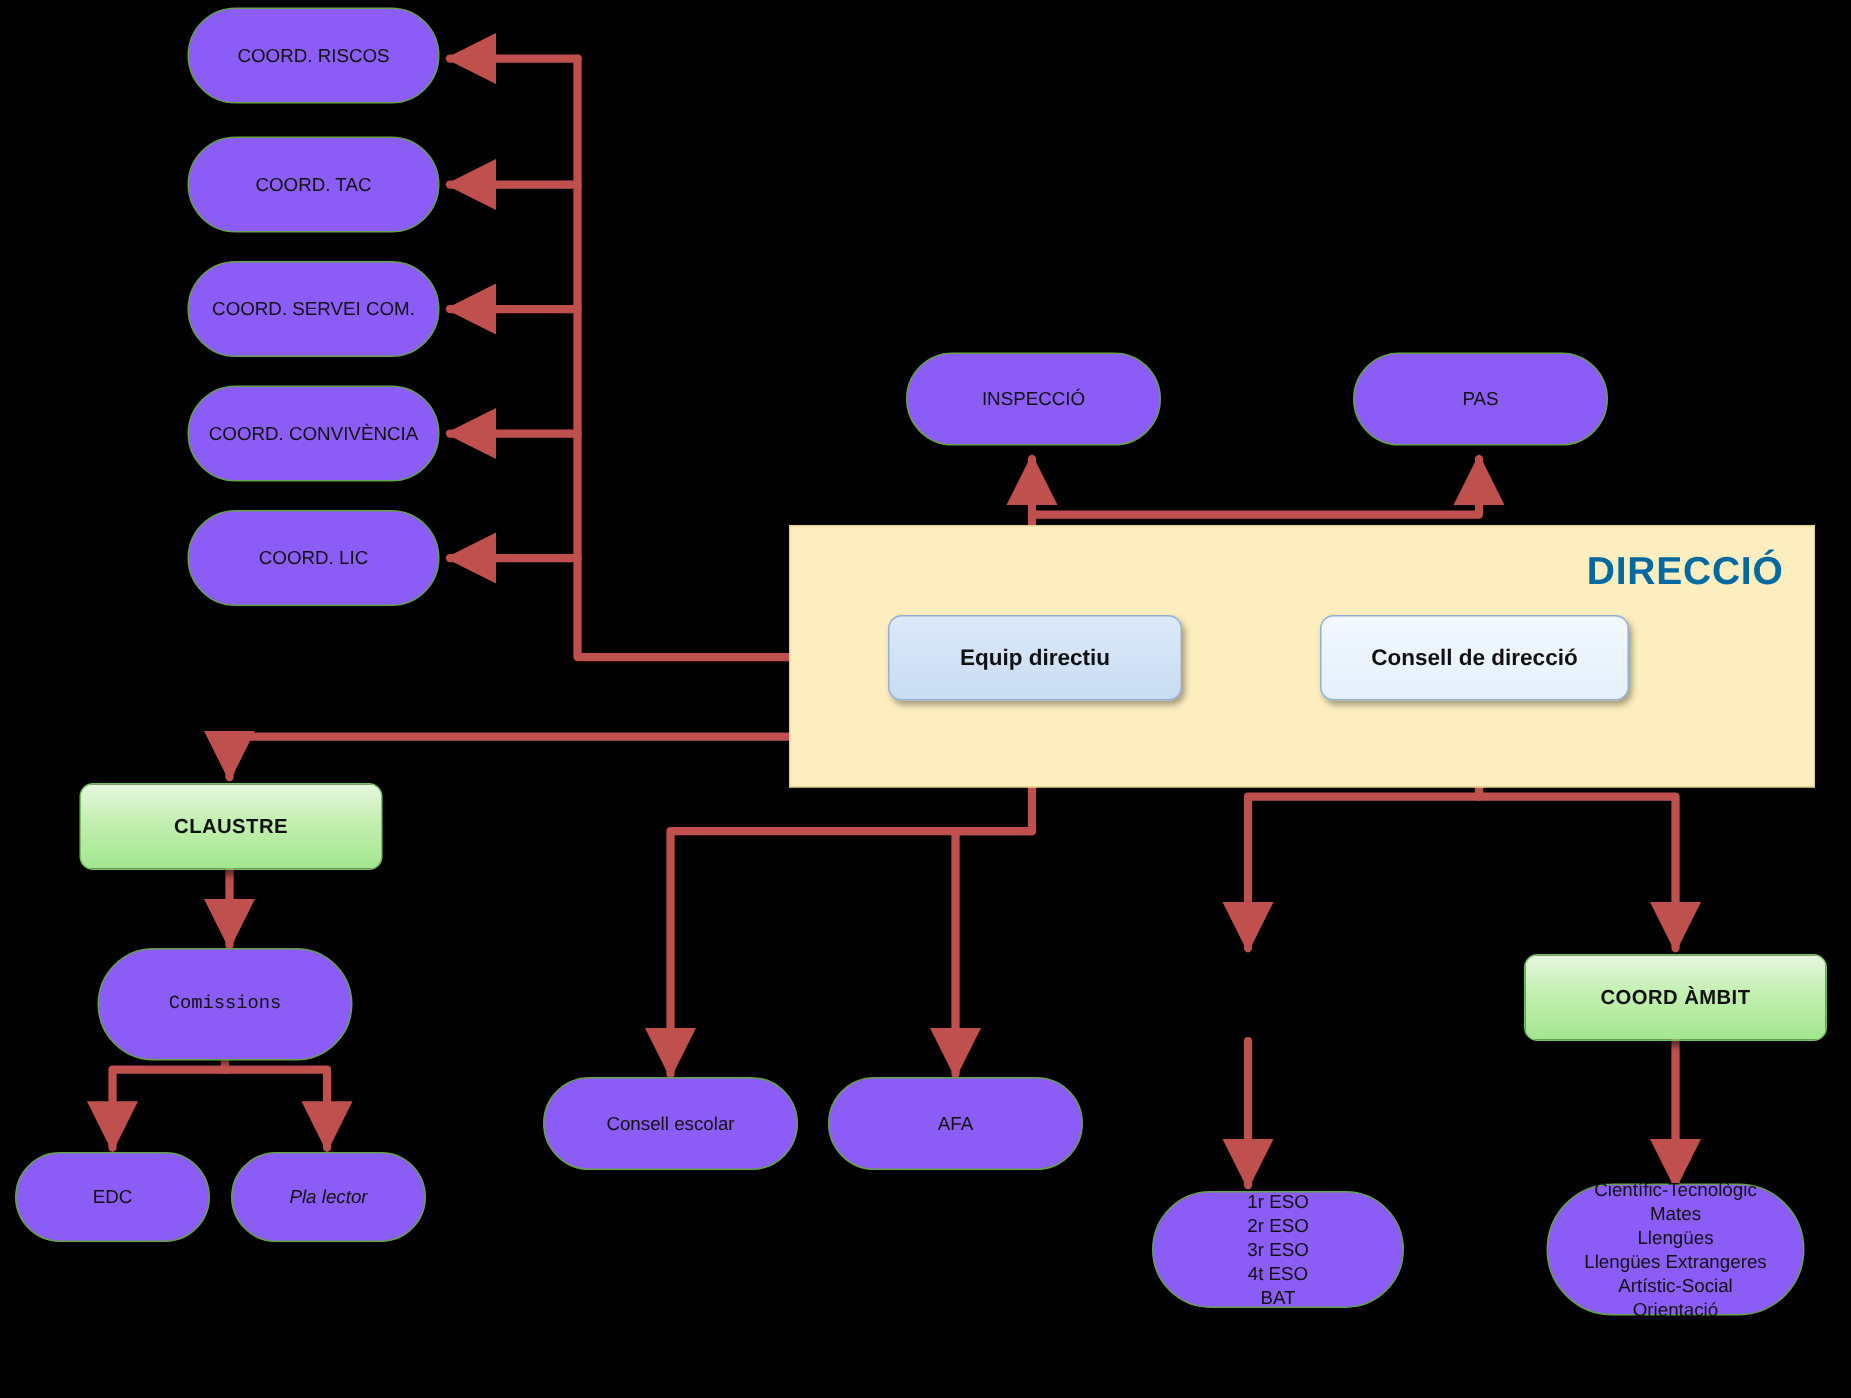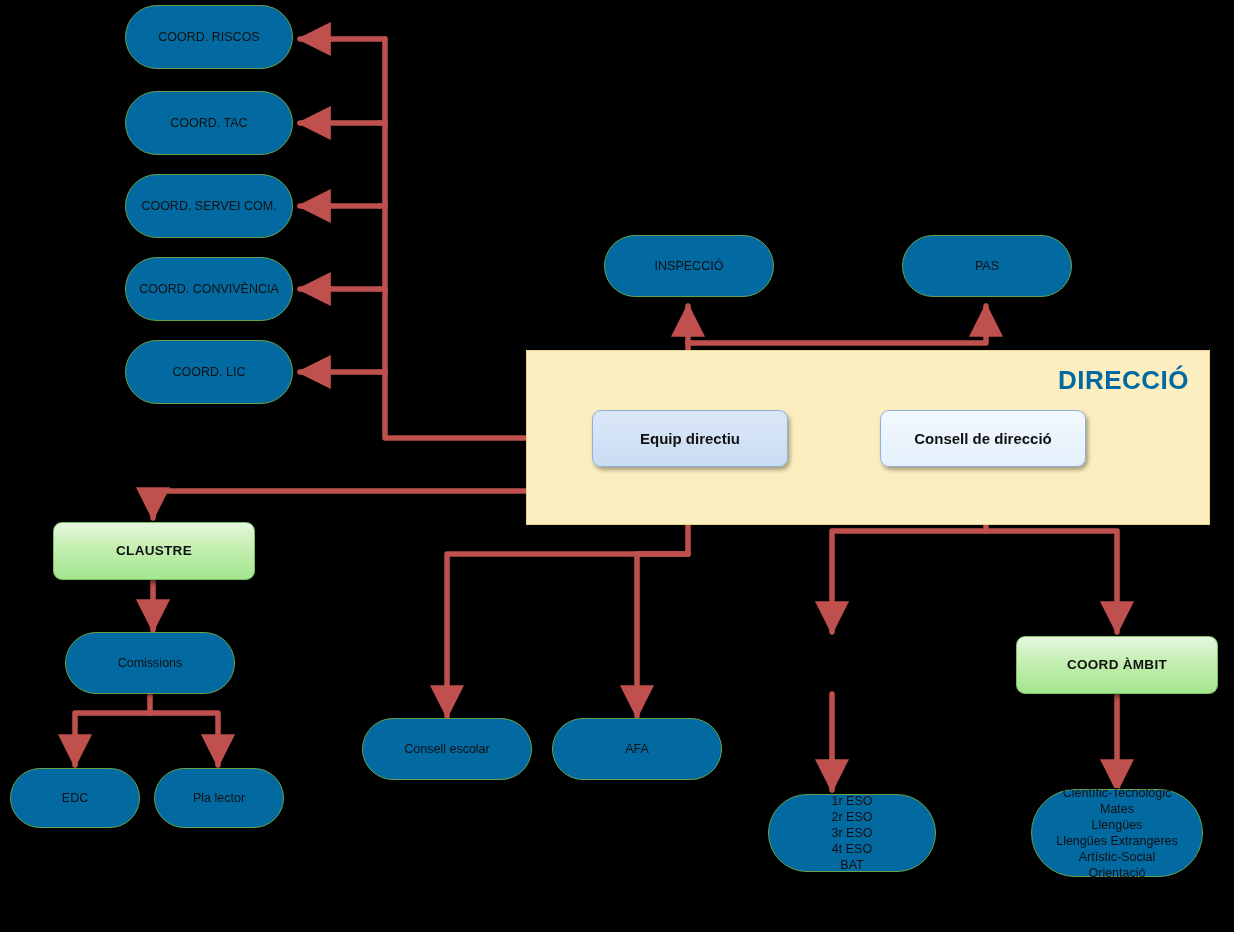--- a/index.html
+++ b/index.html
@@ -9,21 +9,21 @@
 
   
   #wires{position:absolute;left:0;top:0;width:1234px;height:932px;}
 
   
   .node{position:absolute;box-sizing:border-box;display:flex;align-items:center;
         justify-content:center;text-align:center;color:#111;z-index:5;
         line-height:1.18;}
 
   
-  .pill{background:#0369a1;border:1.4px solid #66a24e;border-radius:999px;
+  .pill{background:#8b5cf6;border:1.4px solid #66a24e;border-radius:999px;
         box-shadow:1px 2px 3px rgba(0,0,0,.45);font-size:12.5px;}
 
   
   .greenbox{background:linear-gradient(to bottom,#e6f7df 0%,#c3efb0 45%,#a3e68f 100%);
         border:1.2px solid #7cbf63;border-radius:9px;
         box-shadow:2px 3px 4px rgba(0,0,0,.5);
         font-weight:bold;font-size:13.5px;letter-spacing:.3px;}
 
   
   .bluebox{background:linear-gradient(to bottom,#dce8f8 0%,#c9dcf3 100%);
@@ -125,27 +125,27 @@
   <div class="node bluebox" style="left:592px;top:410px;width:196px;height:57px;z-index:6;">
     <span>Equip directiu</span>
   </div>
   <div class="node bluebox pale" style="left:880px;top:410px;width:206px;height:57px;z-index:6;">
     <span>Consell de direcció</span>
   </div>
 
   <div class="node greenbox" style="left:53px;top:522px;width:202px;height:58px;">
     <span>CLAUSTRE</span>
   </div>
-  <div class="node pill" style="left:65px;top:632px;width:170px;height:62px;">
+  <div class="node pill" style="left:65px;top:632px;width:170px;height:75px;font-family:Liberation Mono, monospace;">
     <span>Comissions</span>
   </div>
   <div class="node pill" style="left:10px;top:768px;width:130px;height:60px;">
     <span>EDC</span>
   </div>
-  <div class="node pill" style="left:154px;top:768px;width:130px;height:60px;">
+  <div class="node pill" style="left:154px;top:768px;width:130px;height:60px;font-style:italic;">
     <span>Pla lector</span>
   </div>
 
   <div class="node pill" style="left:362px;top:718px;width:170px;height:62px;">
     <span>Consell escolar</span>
   </div>
   <div class="node pill" style="left:552px;top:718px;width:170px;height:62px;">
     <span>AFA</span>
   </div>
 

